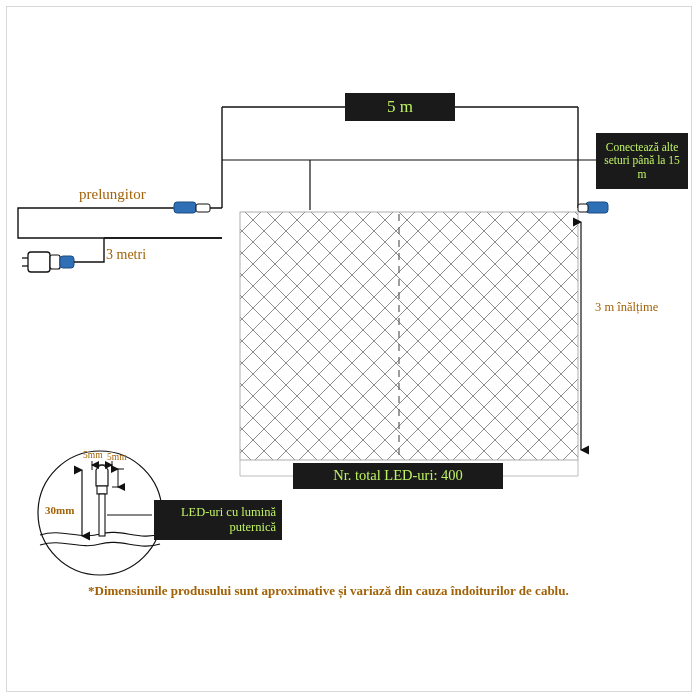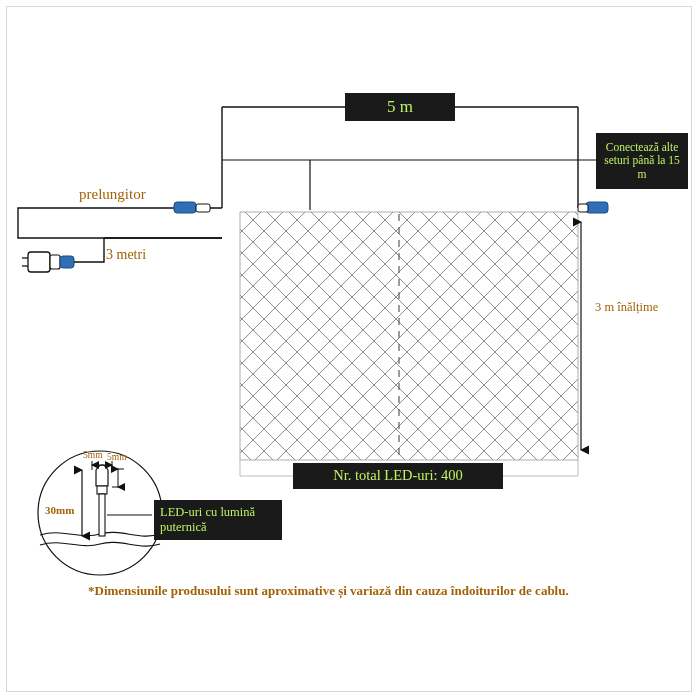--- a/index.html
+++ b/index.html
@@ -47,21 +47,21 @@
     position: absolute;
     color: #a16207;
     font-family: Liberation Serif, serif;
   }
   .plain-text.bold { font-weight: bold; }
   #label-5m { left: 345px; top: 93px; width: 110px; height: 28px; font-size: 17px; }
   #label-sect1 { left: 238px; top: 148px; width: 155px; height: 26px; font-size: 13.5px; }
   #label-sect2 { left: 402px; top: 148px; width: 155px; height: 26px; font-size: 13.5px; }
   #label-connect { left: 596px; top: 133px; width: 92px; height: 56px; font-size: 11.5px; padding: 2px 4px; justify-content: flex-start; text-align: center; }
   #label-total { left: 293px; top: 463px; width: 210px; height: 26px; font-size: 14.5px; }
-  #label-bright { left: 154px; top: 500px; width: 128px; height: 40px; font-size: 12.5px; padding: 2px 6px; text-align: left; justify-content: flex-start; }
+  #label-bright { left: 154px; top: 500px; width: 128px; height: 40px; font-size: 12.5px; padding: 2px 6px; text-align: right; justify-content: flex-start; }
   #text-prelungitor { left: 79px; top: 186px; font-size: 15px; }
   #text-3metri { left: 106px; top: 247px; font-size: 14px; }
   #text-2m { left: 595px; top: 299px; font-size: 12.5px; line-height: 1.35; }
   #text-marimea { left: 38px; top: 386px; font-size: 14.5px; font-weight: bold; }
   #text-5mm-top { left: 83px; top: 450px; font-size: 9.5px; }
   #text-5mm-side { left: 107px; top: 452px; font-size: 9.5px; }
   #text-30mm { left: 45px; top: 504px; font-size: 11px; font-weight: bold; }
   #text-footnote { left: 88px; top: 583px; font-size: 13px; font-weight: bold; }
 </style>
 </head>

